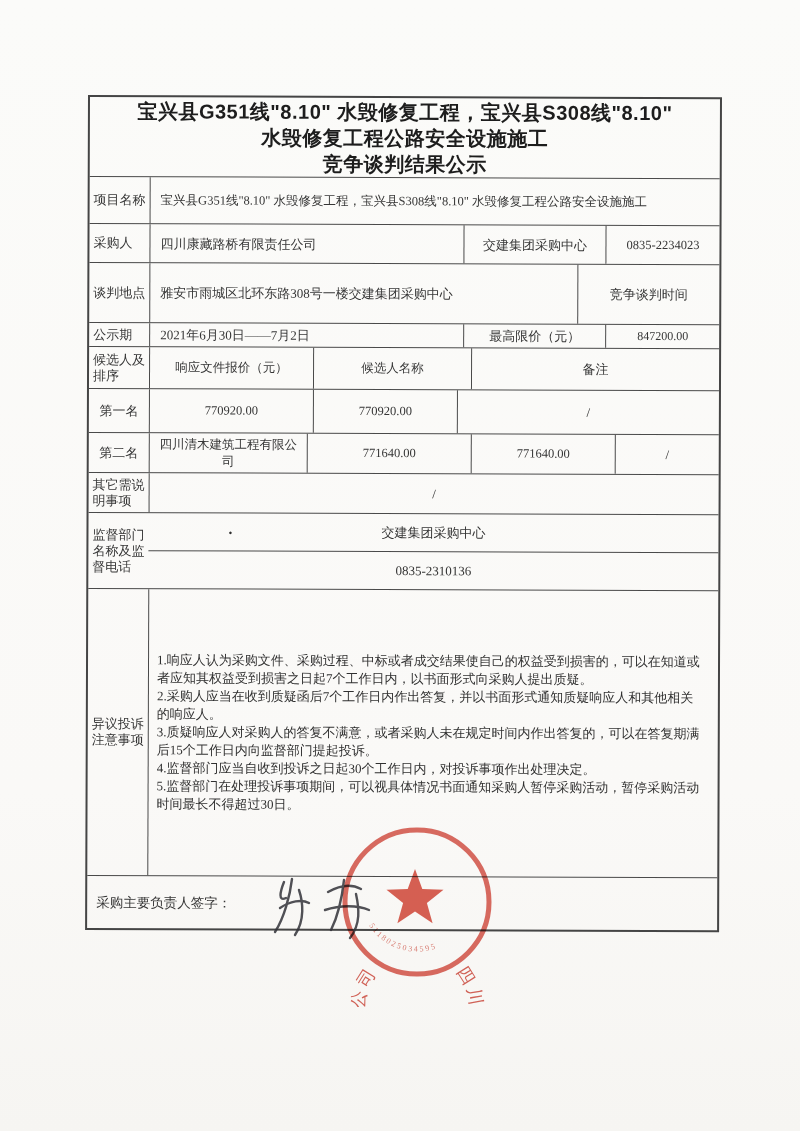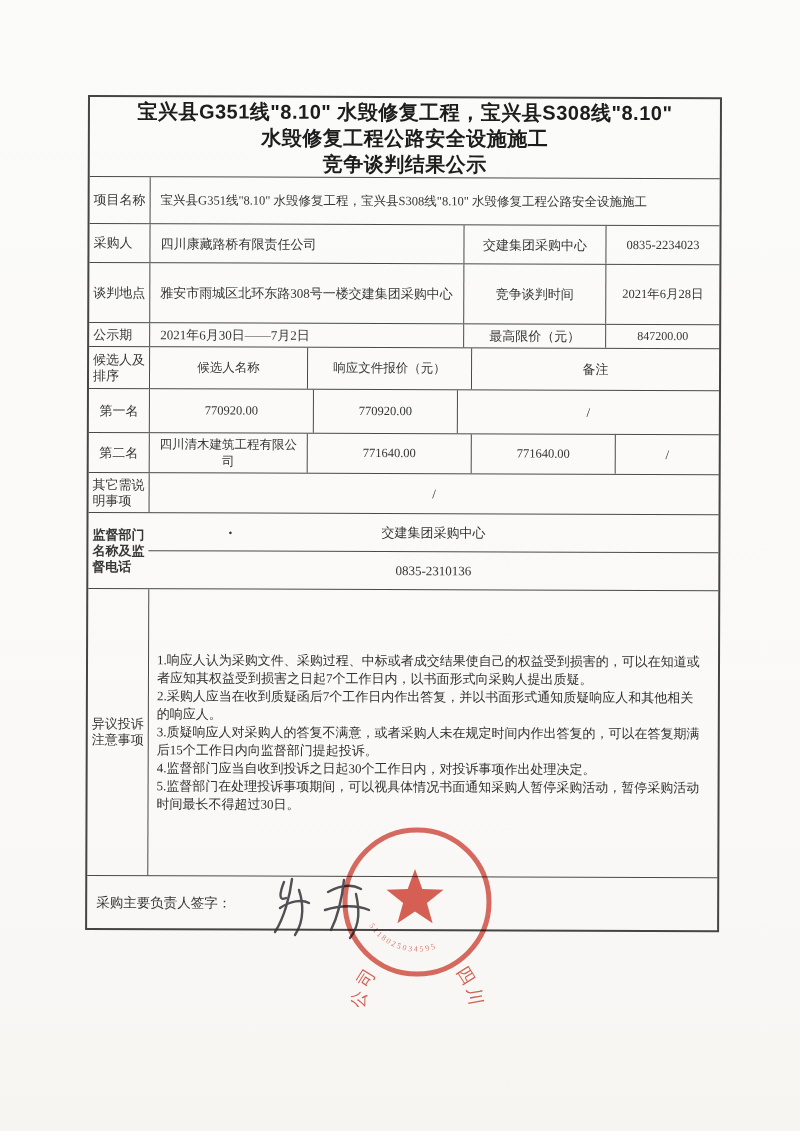--- a/index.html
+++ b/index.html
@@ -105,34 +105,33 @@
     <div class="tcell c-lab">采购人</div>
     <div class="tcell c-val">四川康藏路桥有限责任公司</div>
     <div class="tcell c-lab2">交建集团采购中心</div>
     <div class="tcell c-val2">0835-2234023</div>
   </div>
 
   <div class="trow h-venue">
     <div class="tcell c-lab">谈判地点</div>
     <div class="tcell c-val">雅安市雨城区北环东路308号一楼交建集团采购中心</div>
     <div class="tcell c-lab2">竞争谈判时间</div>
-    <div class="tcell c-val2">2021年6月28日</div>
   </div>
 
   <div class="trow h-publicity">
     <div class="tcell c-lab">公示期</div>
     <div class="tcell c-val">2021年6月30日——7月2日</div>
     <div class="tcell c-lab2">最高限价（元）</div>
     <div class="tcell c-val2" style="font-size:12px;">847200.00</div>
   </div>
 
   <div class="trow h-candhead">
     <div class="tcell c-lab">候选人及排序</div>
+    <div class="tcell c-price">响应文件报价（元）</div>
     <div class="tcell c-name">候选人名称</div>
-    <div class="tcell c-price">响应文件报价（元）</div>
     <div class="tcell c-rem">备注</div>
   </div>
 
   <div class="trow h-first">
     <div class="tcell c-lab" style="justify-content:center;text-align:center;">第一名</div>
     <div class="tcell c-price">770920.00</div>
     <div class="tcell c-final">770920.00</div>
     <div class="tcell c-rem">/</div>
   </div>
 
@@ -143,21 +142,21 @@
     <div class="tcell c-final">771640.00</div>
     <div class="tcell c-rem">/</div>
   </div>
 
   <div class="trow h-other">
     <div class="tcell c-lab">其它需说明事项</div>
     <div class="tcell" style="flex:1;">/</div>
   </div>
 
   <div class="trow h-supervision">
-    <div class="tcell c-lab" style="justify-content:flex-start;font-weight:bold;">监督部门名称及监督电话</div>
+    <div class="tcell c-lab" style="justify-content:flex-start;">监督部门名称及监督电话</div>
     <div class="sup-right">
       <div class="sup-sub">
         <span class="sup-bullet">•</span>
         <span>交建集团采购中心</span>
       </div>
       <div class="sup-sub">
         <span>0835-2310136</span>
       </div>
     </div>
   </div>

